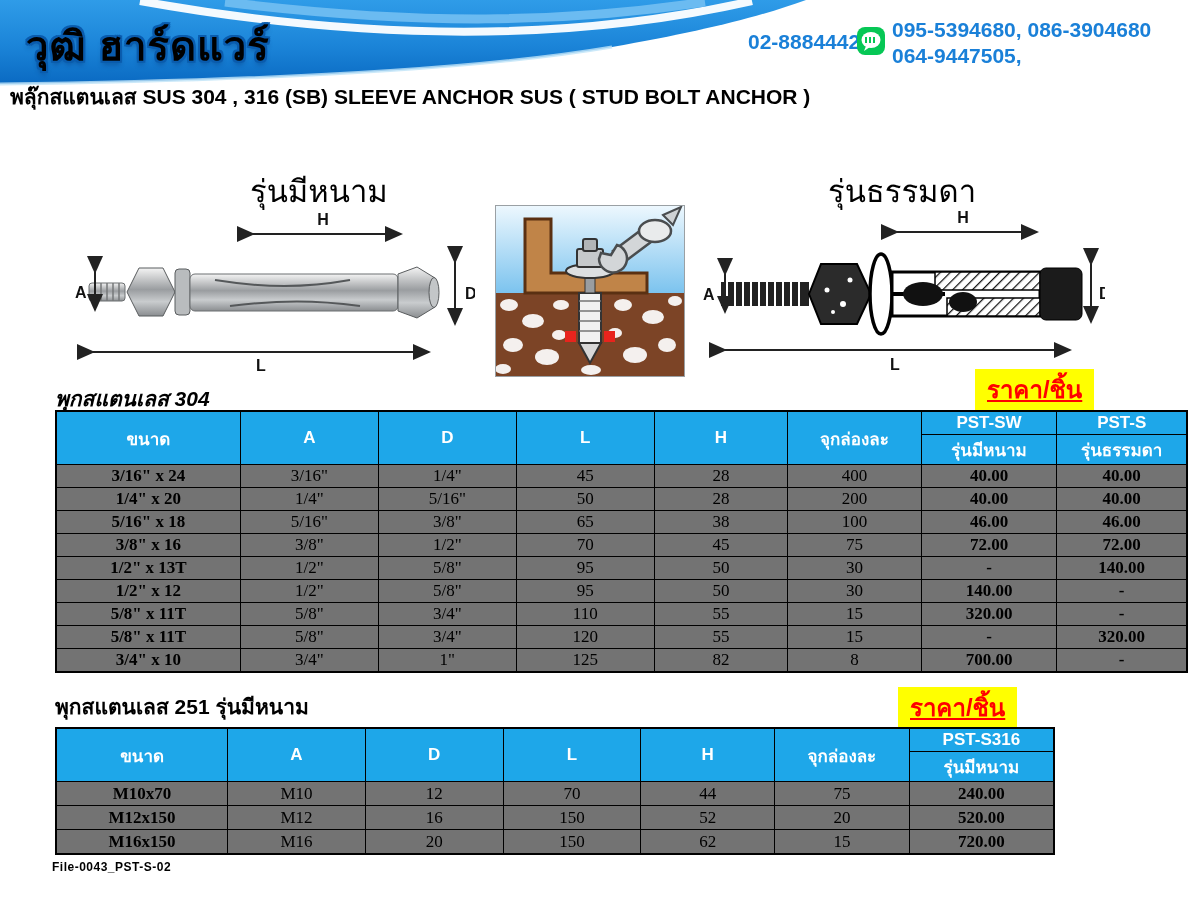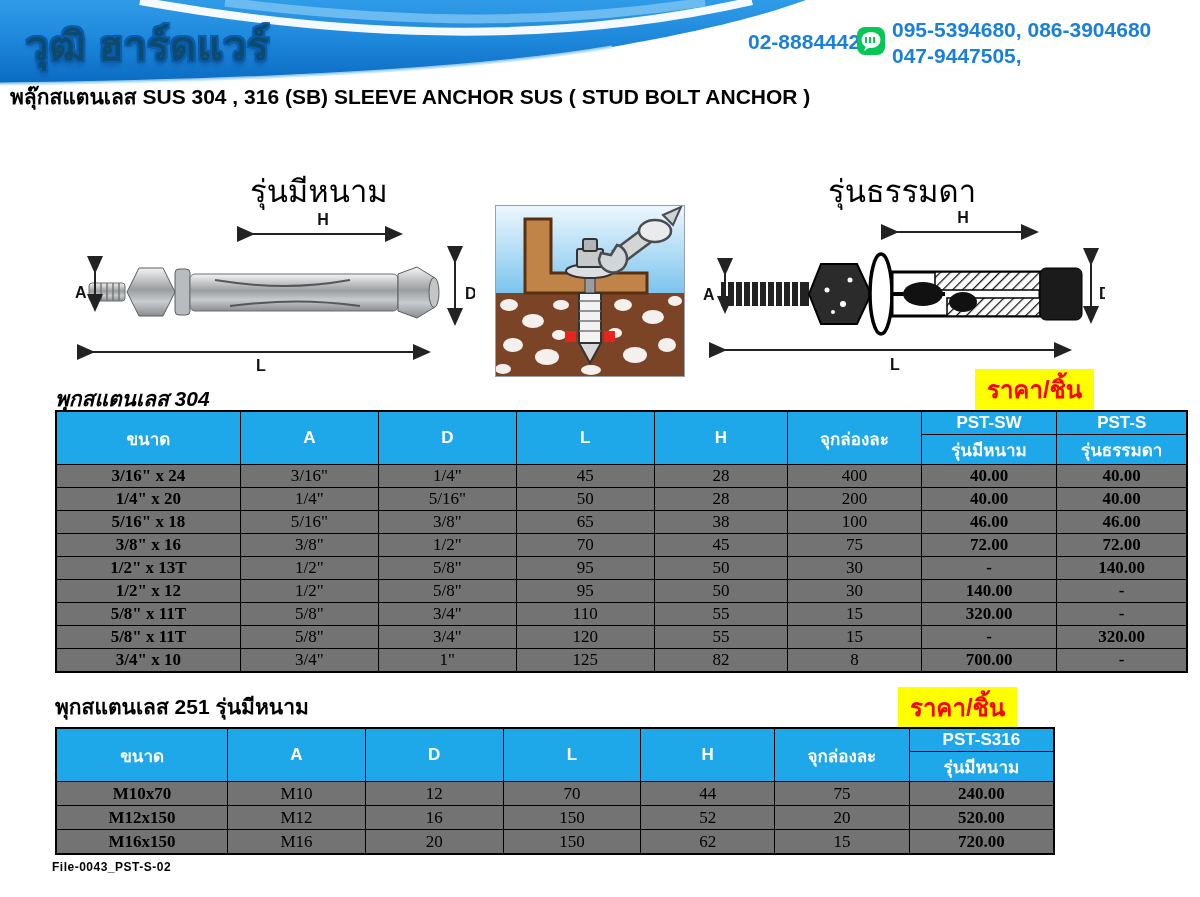--- a/index.html
+++ b/index.html
@@ -1,21 +1,21 @@
 <!DOCTYPE html>
 <html style="--header-blue-top: #2f9ce8; --header-blue-bottom: #0a6ac2; --table-header-cyan: #1ea7e9; --badge-yellow: #ffff00; --badge-red: #ff0000; --phone-blue: #1a80d8; --line-green: #06c755;"><head>
 <meta charset="utf-8">
 <style>
   html,body{margin:0;padding:0;background:#fff;}
   .page{position:relative;width:1200px;height:897px;background:#fff;overflow:hidden;
         font-family:"Liberation Sans",sans-serif;color:#000;}
 
   
   .header-svg{position:absolute;left:0;top:0;}
-  .brand{position:absolute;left:26px;top:14px;font-size:40px;font-weight:bold;color:#0c4a6e;
+  .brand{position:absolute;left:26px;top:14px;font-size:40px;font-weight:bold;color:#000000;
          letter-spacing:1px;
          text-shadow:-2px 0 0 #0a5cae, 2px 0 0 #0a5cae, 0 -2px 0 #0a5cae, 0 2px 0 #0a5cae,
                      -2px -2px 0 #0a5cae, 2px 2px 0 #0a5cae, -2px 2px 0 #0a5cae, 2px -2px 0 #0a5cae,
                      0 4px 5px rgba(0,30,80,.35);}
   .phone-office{position:absolute;left:748px;top:30px;font-size:21px;font-weight:bold;color:var(--phone-blue,#1a80d8);}
   .line-badge{position:absolute;left:856px;top:26px;width:30px;height:30px;}
   .phones{position:absolute;left:892px;top:17px;font-size:21px;font-weight:bold;
           color:var(--phone-blue,#1a80d8);line-height:26px;white-space:nowrap;}
 
   
@@ -26,21 +26,21 @@
   .lbl-spiked{left:250px;top:166px;}
   .lbl-plain{left:828px;top:166px;}
 
   .fig{position:absolute;}
 
   
   .sec-heading{position:absolute;font-size:21px;font-weight:bold;}
   .sec1{left:55px;top:382px;font-style:italic;}
   .sec2{left:55px;top:690px;}
   .badge{position:absolute;background:var(--badge-yellow,#ffff00);color:var(--badge-red,#ff0000);
-         font-size:24px;font-weight:bold;padding:1px 12px 9px 12px;}
+         font-size:24px;font-weight:bold;padding:1px 12px 9px 12px;text-decoration:underline;}
   .badge1{left:975px;top:369px;}
   .badge2{left:898px;top:687px;}
 
   
   table.tbl{position:absolute;border-collapse:collapse;table-layout:fixed;background:#737373;
             border:2.5px solid #000;}
   .tbl th{background:var(--table-header-cyan,#1ea7e9);color:#fff;font-weight:bold;font-size:17px;
           border:1.6px solid #000;padding:1px 2px;font-family:"Liberation Sans",sans-serif;}
   .tbl td{font-family:"Liberation Serif","DejaVu Serif",serif;font-size:17px;text-align:center;
           border:1.6px solid #000;height:22px;padding:0 2px;}
@@ -76,21 +76,21 @@
   <svg class="line-badge" viewBox="0 0 30 30">
     <rect x="1" y="1" width="28" height="28" rx="8" fill="#06c755"></rect>
     <ellipse cx="15" cy="14" rx="9.5" ry="8" fill="#ffffff"></ellipse>
     <path d="M10,20 L8,25 L14,21 Z" fill="#ffffff"></path>
     <rect x="9" y="11" width="2" height="6" fill="#06c755"></rect>
     <rect x="13" y="11" width="2" height="6" fill="#06c755"></rect>
     <rect x="17" y="11" width="2" height="6" fill="#06c755"></rect>
   </svg>
   <div class="phones">
     <div>095-5394680, 086-3904680</div>
-    <div>047-9447505,</div>
+    <div>064-9447505,</div>
   </div>
 
   <div class="title">
     <div>พลุ๊กสแตนเลส SUS 304 , 316 (SB) SLEEVE ANCHOR SUS ( STUD BOLT ANCHOR )</div>
   </div>
 
   <div class="fig-label lbl-spiked">รุ่นมีหนาม</div>
   <div class="fig-label lbl-plain">รุ่นธรรมดา</div>
 
   <svg class="fig" style="left:65px;top:210px;" width="410" height="165" viewBox="0 0 410 165">

